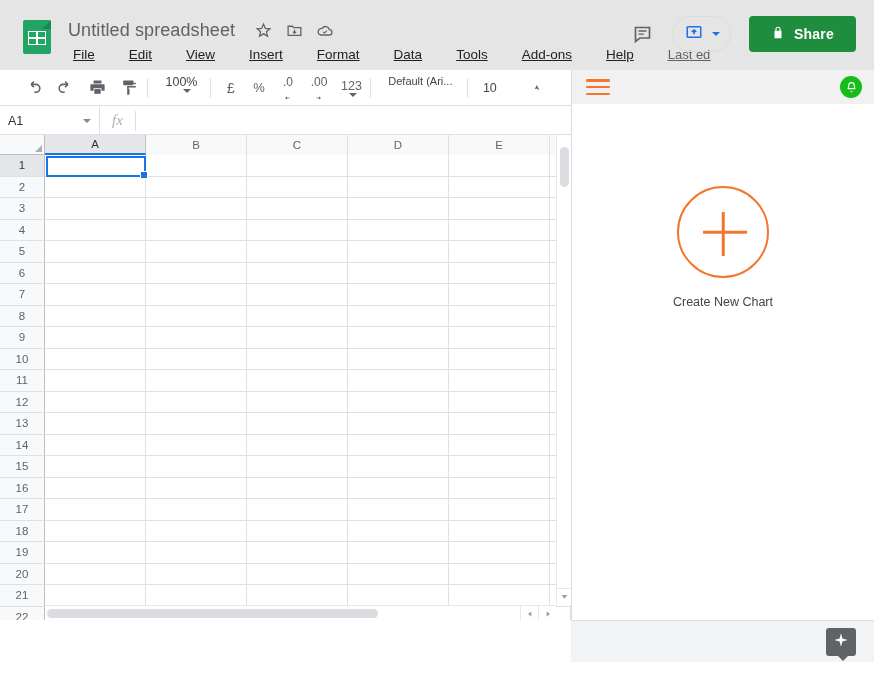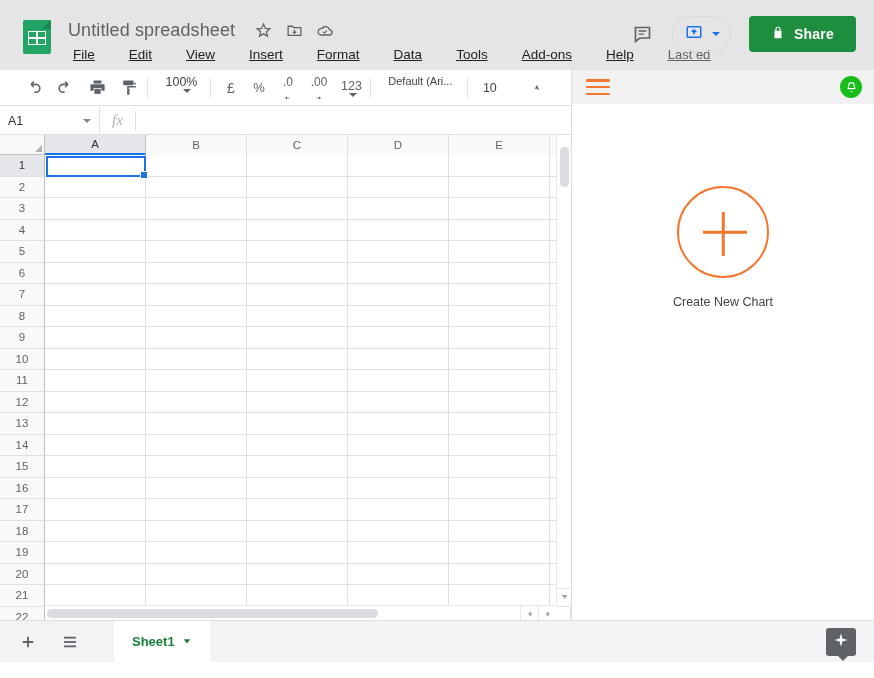--- a/index.html
+++ b/index.html
@@ -562,44 +562,20 @@
           </svg>
       </span>
     </div>
     <div class="panel-body">
       <div class="plus-circle"></div>
       <div class="create-label">Create New Chart</div>
     </div>
   </div>
   <div class="panel-footer"></div>
 
-  <div class="bottombar">
-    <div class="bb-btn">
-      <svg width="18" height="18" viewBox="0 0 24 24" fill="none" stroke="#5f6368" stroke-width="2.4">
-          <path d="M12 5v14M5 12h14"></path>
-        </svg>
-    </div>
-    <div class="bb-btn">
-      <svg width="18" height="18" viewBox="0 0 24 24" fill="#5f6368">
-          <rect x="4" y="5" width="16" height="2.4"></rect>
-          <rect x="4" y="10.8" width="16" height="2.4"></rect>
-          <rect x="4" y="16.6" width="16" height="2.4"></rect>
-        </svg>
-    </div>
-    <div class="sheet-tabs">
-      <div class="sheet-tab">
-        <span>Sheet1</span>
-        <span>
-          <svg width="10" height="10" viewBox="0 0 12 12" fill="#188038">
-              <path d="M2 4h8l-4 5z"></path>
-            </svg>
-        </span>
-      </div>
-    </div>
-  </div>
   <div class="explore">
     <span>
       <svg width="16" height="16" viewBox="0 0 24 24" fill="#fff">
           <path d="M12 2l2.1 7.9L22 12l-7.9 2.1L12 22l-2.1-7.9L2 12l7.9-2.1z"></path>
         </svg>
     </span>
   </div>
   <div class="footer-strip"></div>
 
 </div>

